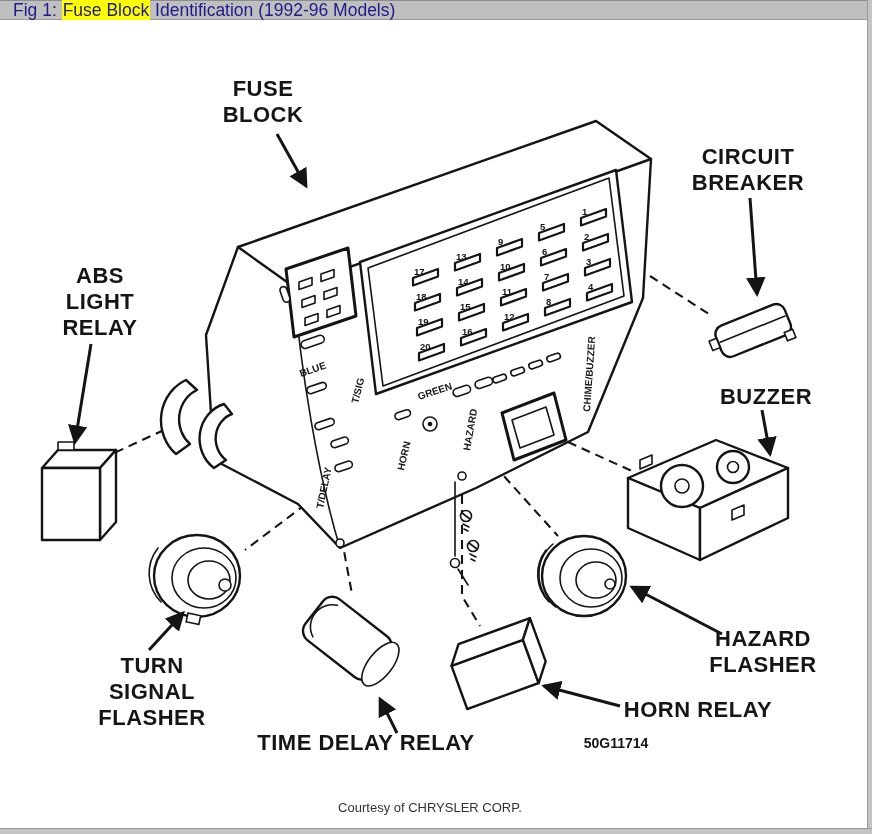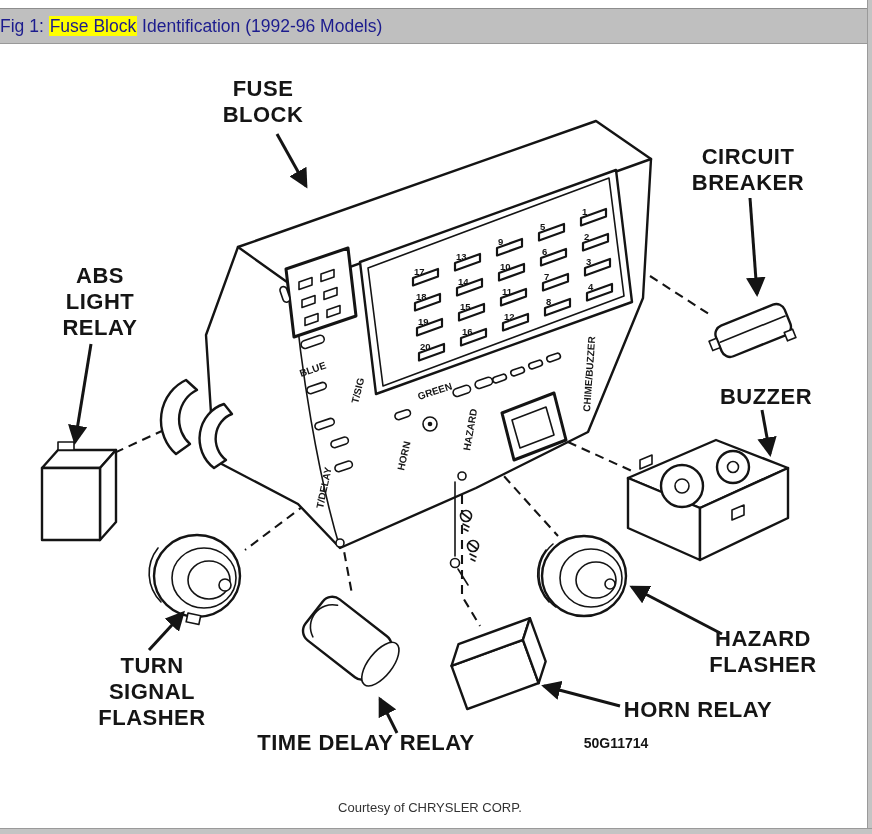--- a/index.html
+++ b/index.html
@@ -1,23 +1,23 @@
 <!DOCTYPE html>
 <html><head>
 <meta charset="utf-8">
 <style>
   html,body{margin:0;padding:0;}
   body{
     width:872px;height:834px;position:relative;overflow:hidden;
     background:#ffffff;font-family:"Liberation Sans",sans-serif;
   }
   .titlebar{
-    position:absolute;top:8px;left:0;width:872px;height:36px;box-sizing:border-box;
+    position:absolute;top:0;left:0;width:872px;height:20px;box-sizing:border-box;
     background:#bfbfbf;border-top:1px solid #8d8d8d;border-bottom:1px solid #999;
-    display:flex;align-items:center;z-index:5;
+    display:flex;align-items:center;padding-left:13px;z-index:5;
   }
   .titlebar .t{font-size:17.5px;color:#1c1c8e;white-space:pre;}
   .hl{background:#ffff00;padding:0 1px;}
   .frame-right{
     position:absolute;top:0;right:0;width:5px;height:834px;background:#c4c4c4;
     border-left:1px solid #9a9a9a;box-sizing:border-box;z-index:6;
   }
   .frame-bottom{
     position:absolute;bottom:0;left:0;width:872px;height:6px;background:#c4c4c4;
     border-top:1px solid #9a9a9a;box-sizing:border-box;z-index:6;

